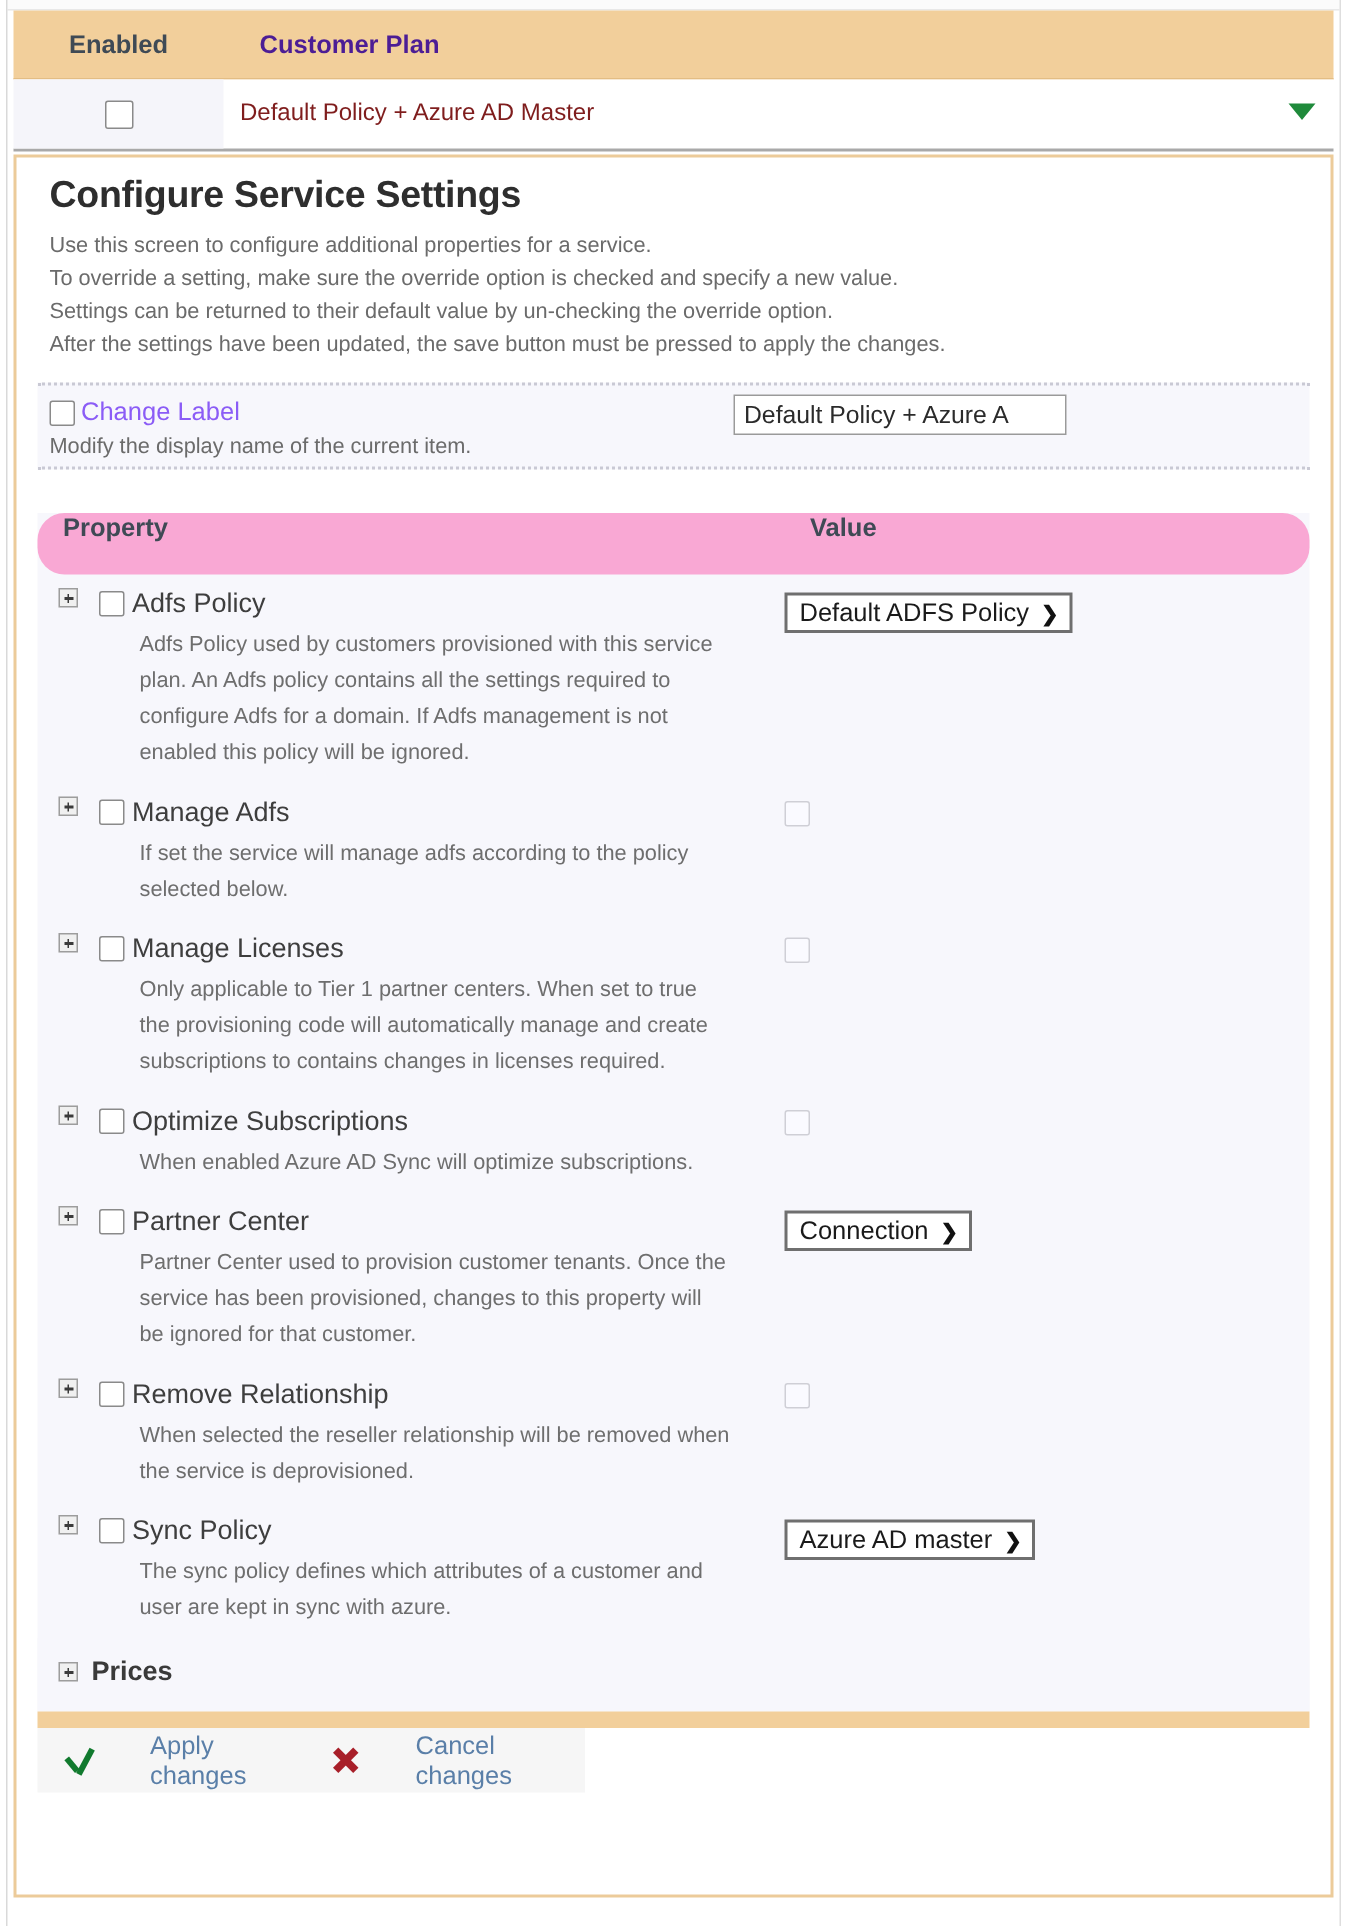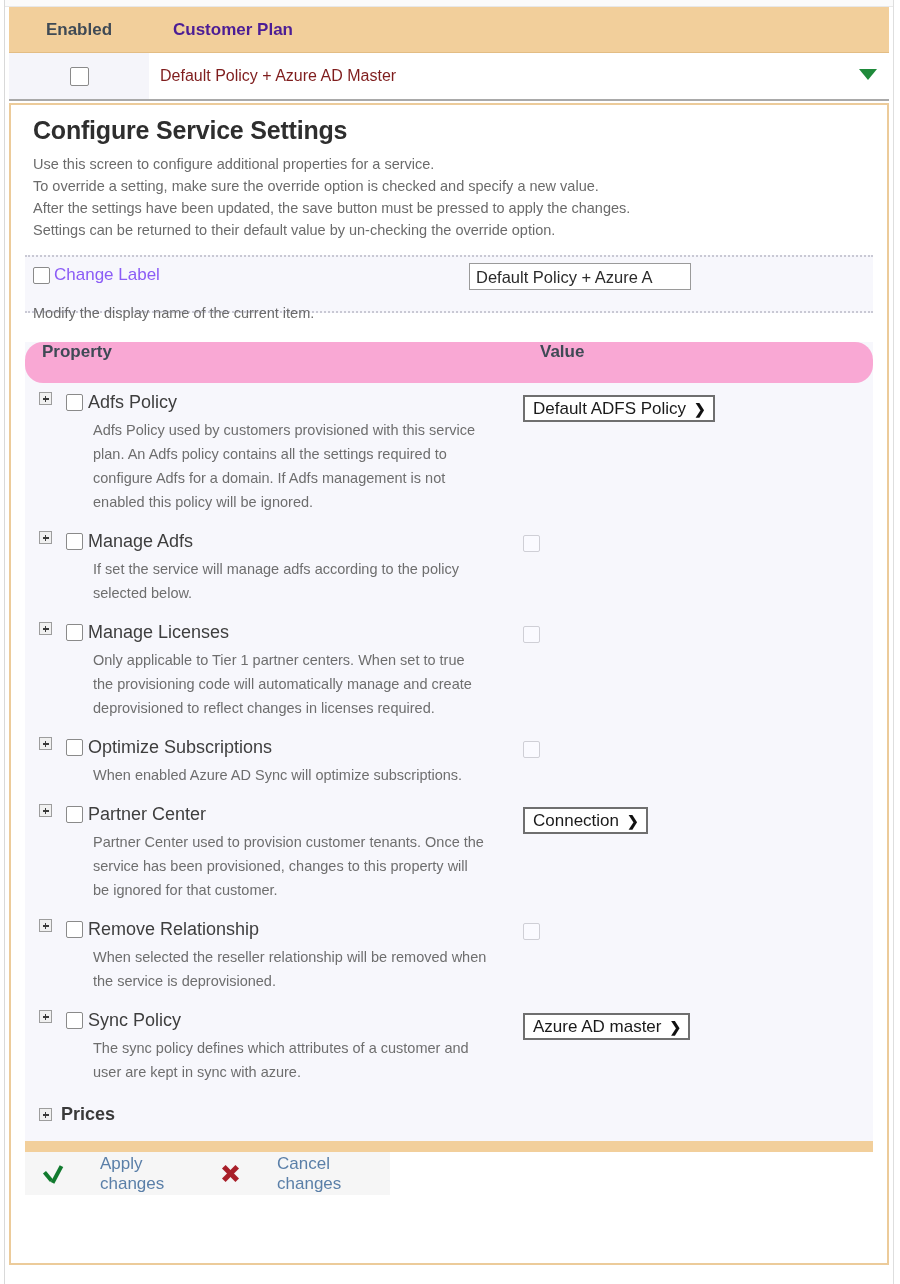--- a/index.html
+++ b/index.html
@@ -168,25 +168,25 @@
     align-items: center;
   }
   .change-row .lbl {
     font-size: 17px;
     color: #8b5cf6;
     margin-left: 4px;
   }
   .change-hint {
     font-size: 14.5px;
     color: #6b6b6b;
-    margin-top: 20px;
+    margin-top: 5px;
   }
   .change-input {
     position: absolute;
-    left: 444px;
+    left: 464px;
     top: 6px;
     width: 222px;
     height: 27px;
     box-sizing: border-box;
     border: 1px solid #9a9a9a;
     background: #ffffff;
     font-size: 16.5px;
     color: #2b2b2b;
     padding: 2px 6px;
     font-family: "Liberation Sans", sans-serif;
@@ -399,22 +399,22 @@
   </div>
 
   <div class="panel">
     <div class="panel-inner">
 
       <div class="panel-title">Configure Service Settings</div>
 
       <div class="intro">
         <div>Use this screen to configure additional properties for a service.</div>
         <div>To override a setting, make sure the override option is checked and specify a new value.</div>
+        <div>Settings can be returned to their default value by un-checking the override option.</div>
         <div>After the settings have been updated, the save button must be pressed to apply the changes.</div>
-        <div>Settings can be returned to their default value by un-checking the override option.</div>
       </div>
 
       <div class="change-block">
         <div class="change-row">
           <span class="cb"></span>
           <span class="lbl">Change Label</span>
         </div>
         <div class="change-hint">Modify the display name of the current item.</div>
         <div class="change-input">Default Policy + Azure A</div>
       </div>
@@ -468,21 +468,21 @@
         <div class="prop-row">
           <div class="prop-left">
             <div class="name-line">
               <span class="expander"></span>
               <span class="cb"></span>
               <span class="prop-name">Manage Licenses</span>
             </div>
             <div class="prop-desc">
               <div>Only applicable to Tier 1 partner centers. When set to true</div>
               <div>the provisioning code will automatically manage and create</div>
-              <div>deprovisioned to reflect changes in licenses required.</div>
+              <div>subscriptions to contains changes in licenses required.</div>
             </div>
           </div>
           <div class="prop-right">
             <span class="cb dim"></span>
           </div>
         </div>
 
         <div class="prop-row">
           <div class="prop-left">
             <div class="name-line">

